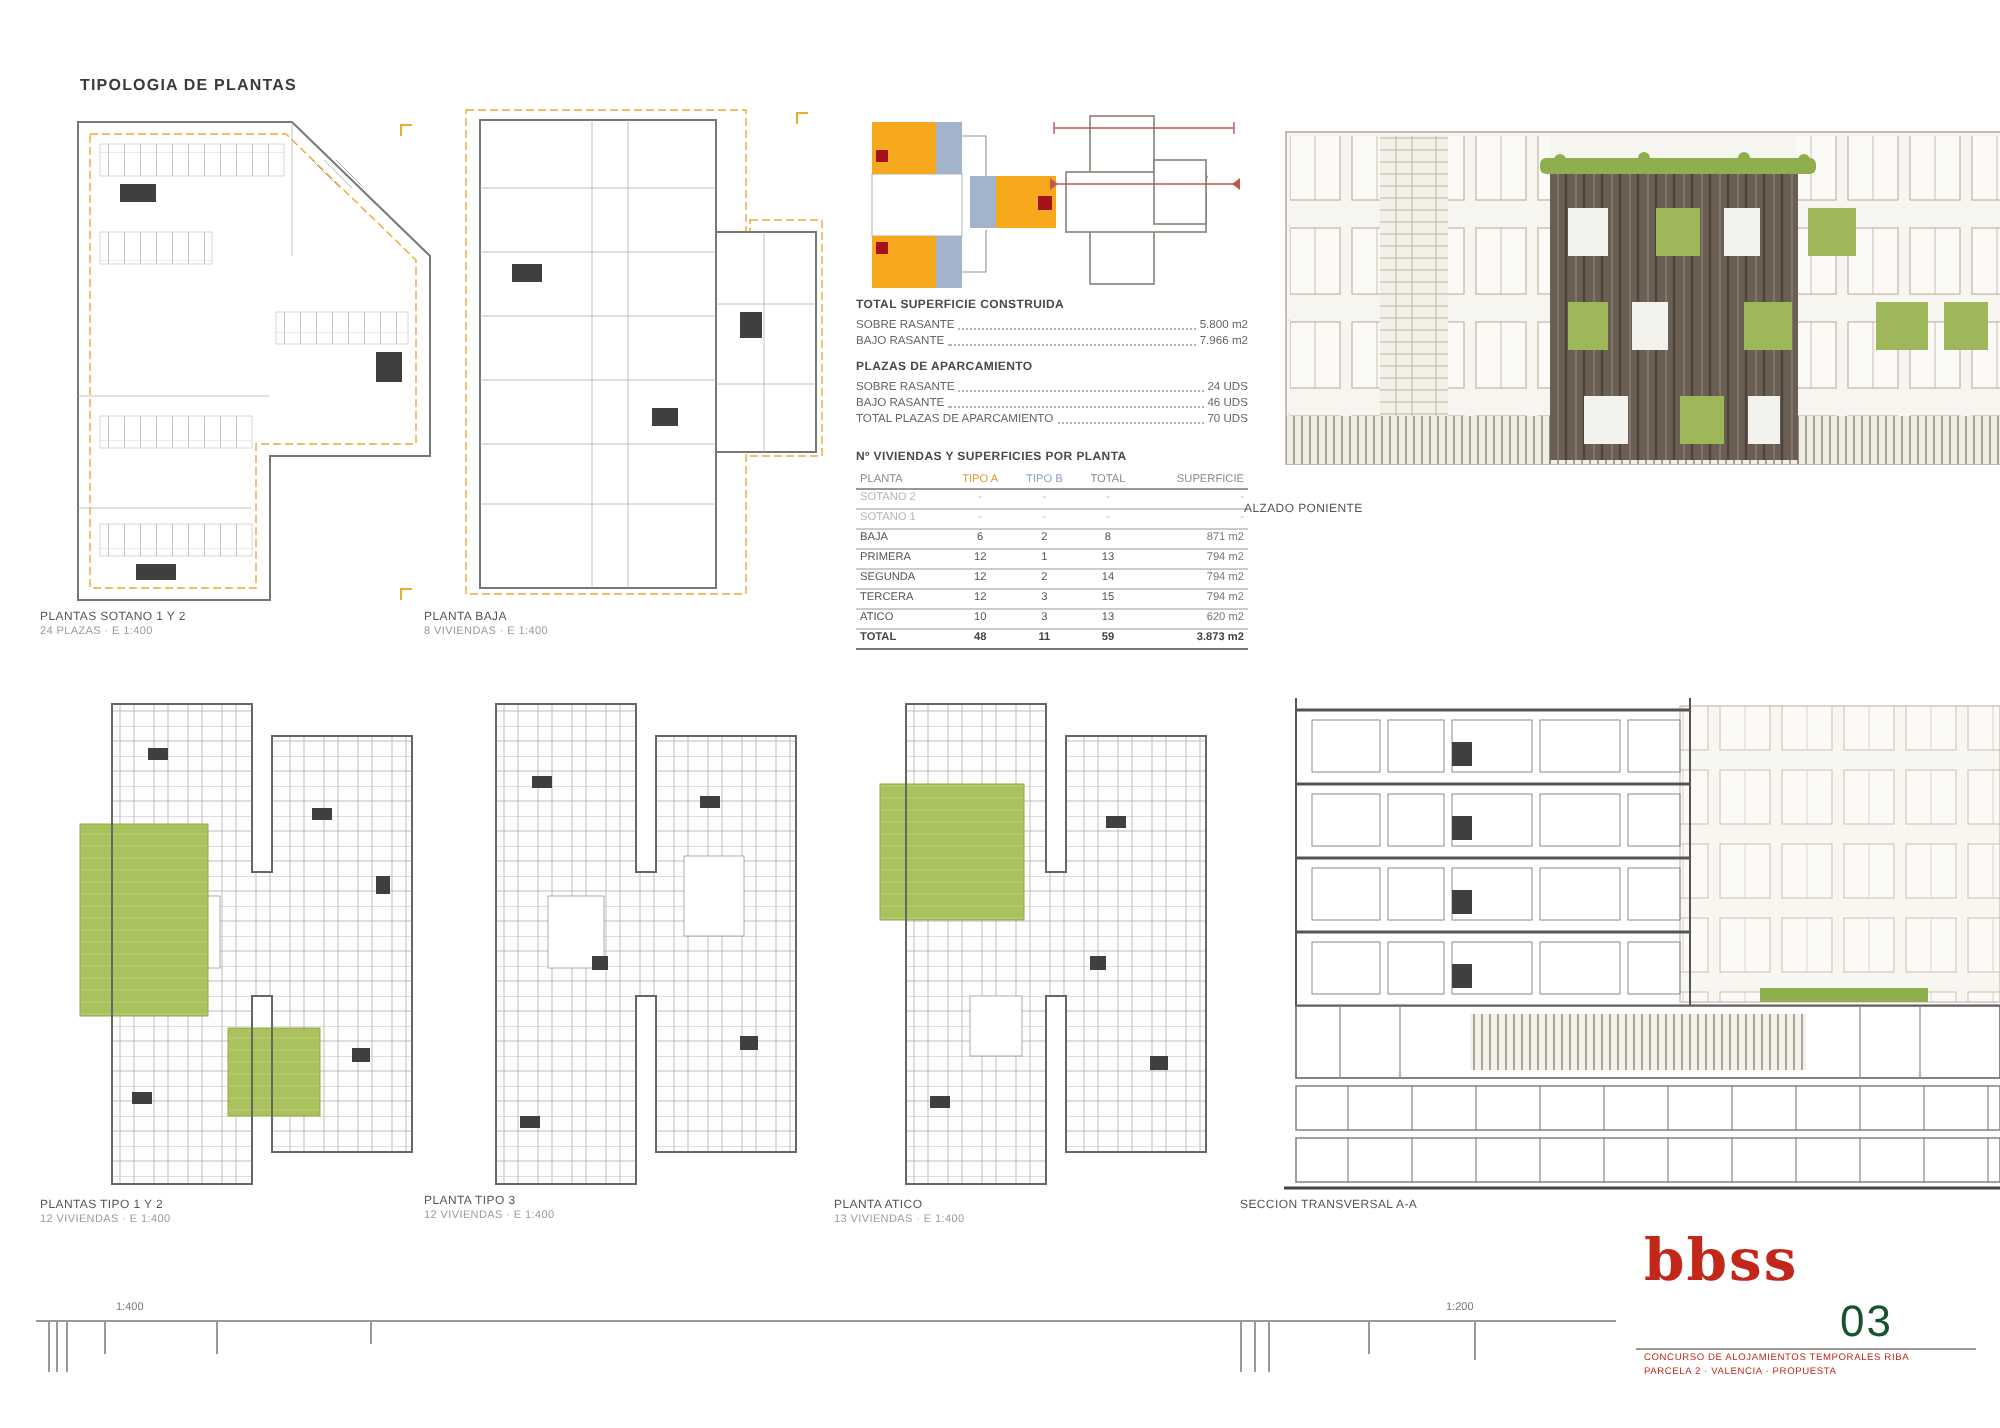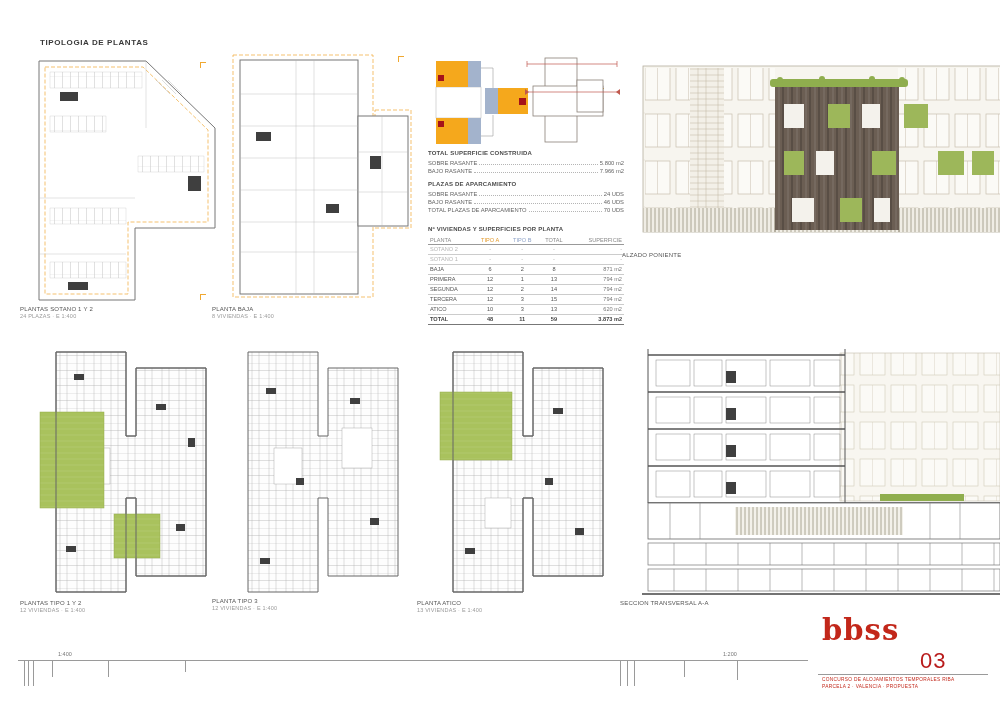--- a/index.html
+++ b/index.html
@@ -29,21 +29,21 @@
   .tbl td:last-child{text-align:right;color:#777;}
   .tbl tr.total td{border-top:1px solid #777;border-bottom:1px solid #777;font-weight:bold;color:#444;}
   .tbl th.typeA{color:#e39b2d;}
   .tbl th.typeB{color:#8fa3c8;}
   .tbl tr.dim td{color:#b5b5b5;}
   
   .hline{position:absolute;height:1px;background:#9a9a9a;}
   .tick{position:absolute;width:1px;background:#9a9a9a;}
   .scale-label{position:absolute;font-size:5.5px;color:#777;}
   .logo{position:absolute;font-family:"DejaVu Serif", serif;font-weight:bold;font-size:29px;line-height:26px;color:#c2271a;letter-spacing:1px;}
-  .sheetnum{position:absolute;font-family:"Liberation Sans", sans-serif;font-size:22px;line-height:22px;color:#b91c1c;letter-spacing:1px;}
+  .sheetnum{position:absolute;font-family:"Liberation Sans", sans-serif;font-size:22px;line-height:22px;color:#14532d;letter-spacing:1px;}
   .projline{position:absolute;font-size:4.8px;line-height:6px;color:#c2271a;letter-spacing:.3px;}
   .cropmark{position:absolute;width:5px;height:5px;border-left:1px solid #f0a830;border-top:1px solid #f0a830;}
 </style>
 </head>
 <body>
 
 <div class="abs sheet-title" style="left:20px;top:38px;">TIPOLOGIA DE PLANTAS</div>
 
 <div class="cropmark" style="left:200px;top:62px;"></div>
 <div class="cropmark" style="left:200px;top:294px;"></div>

